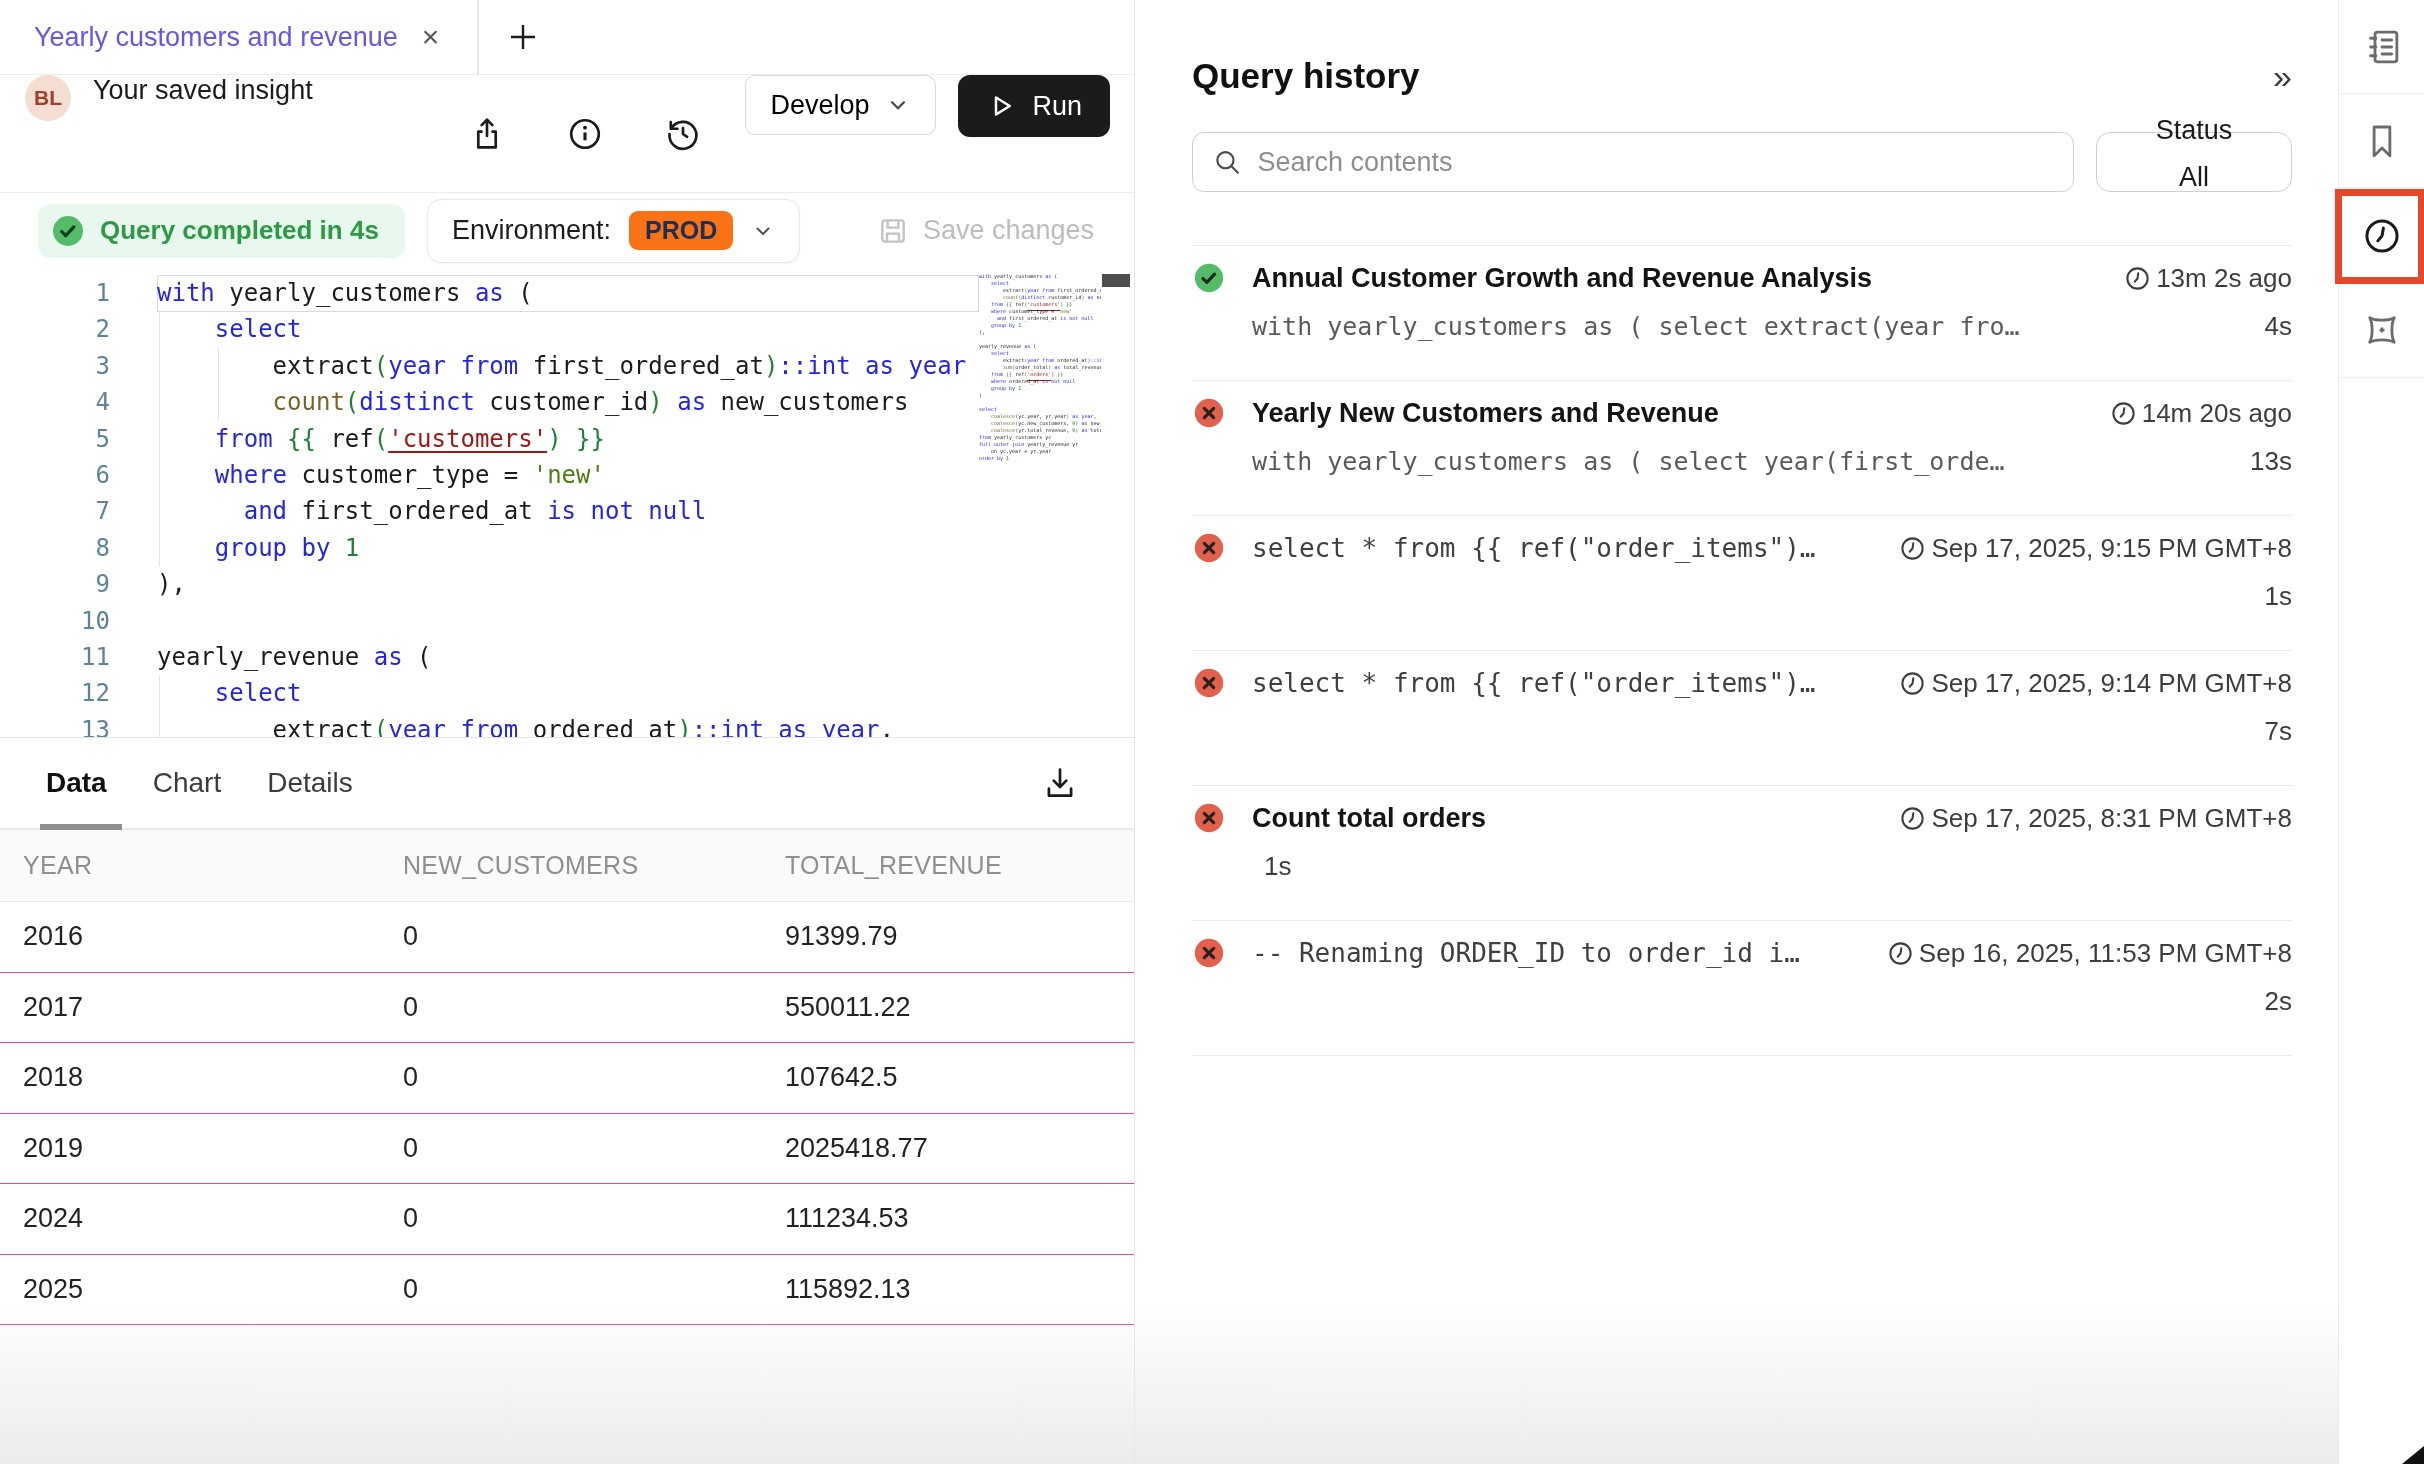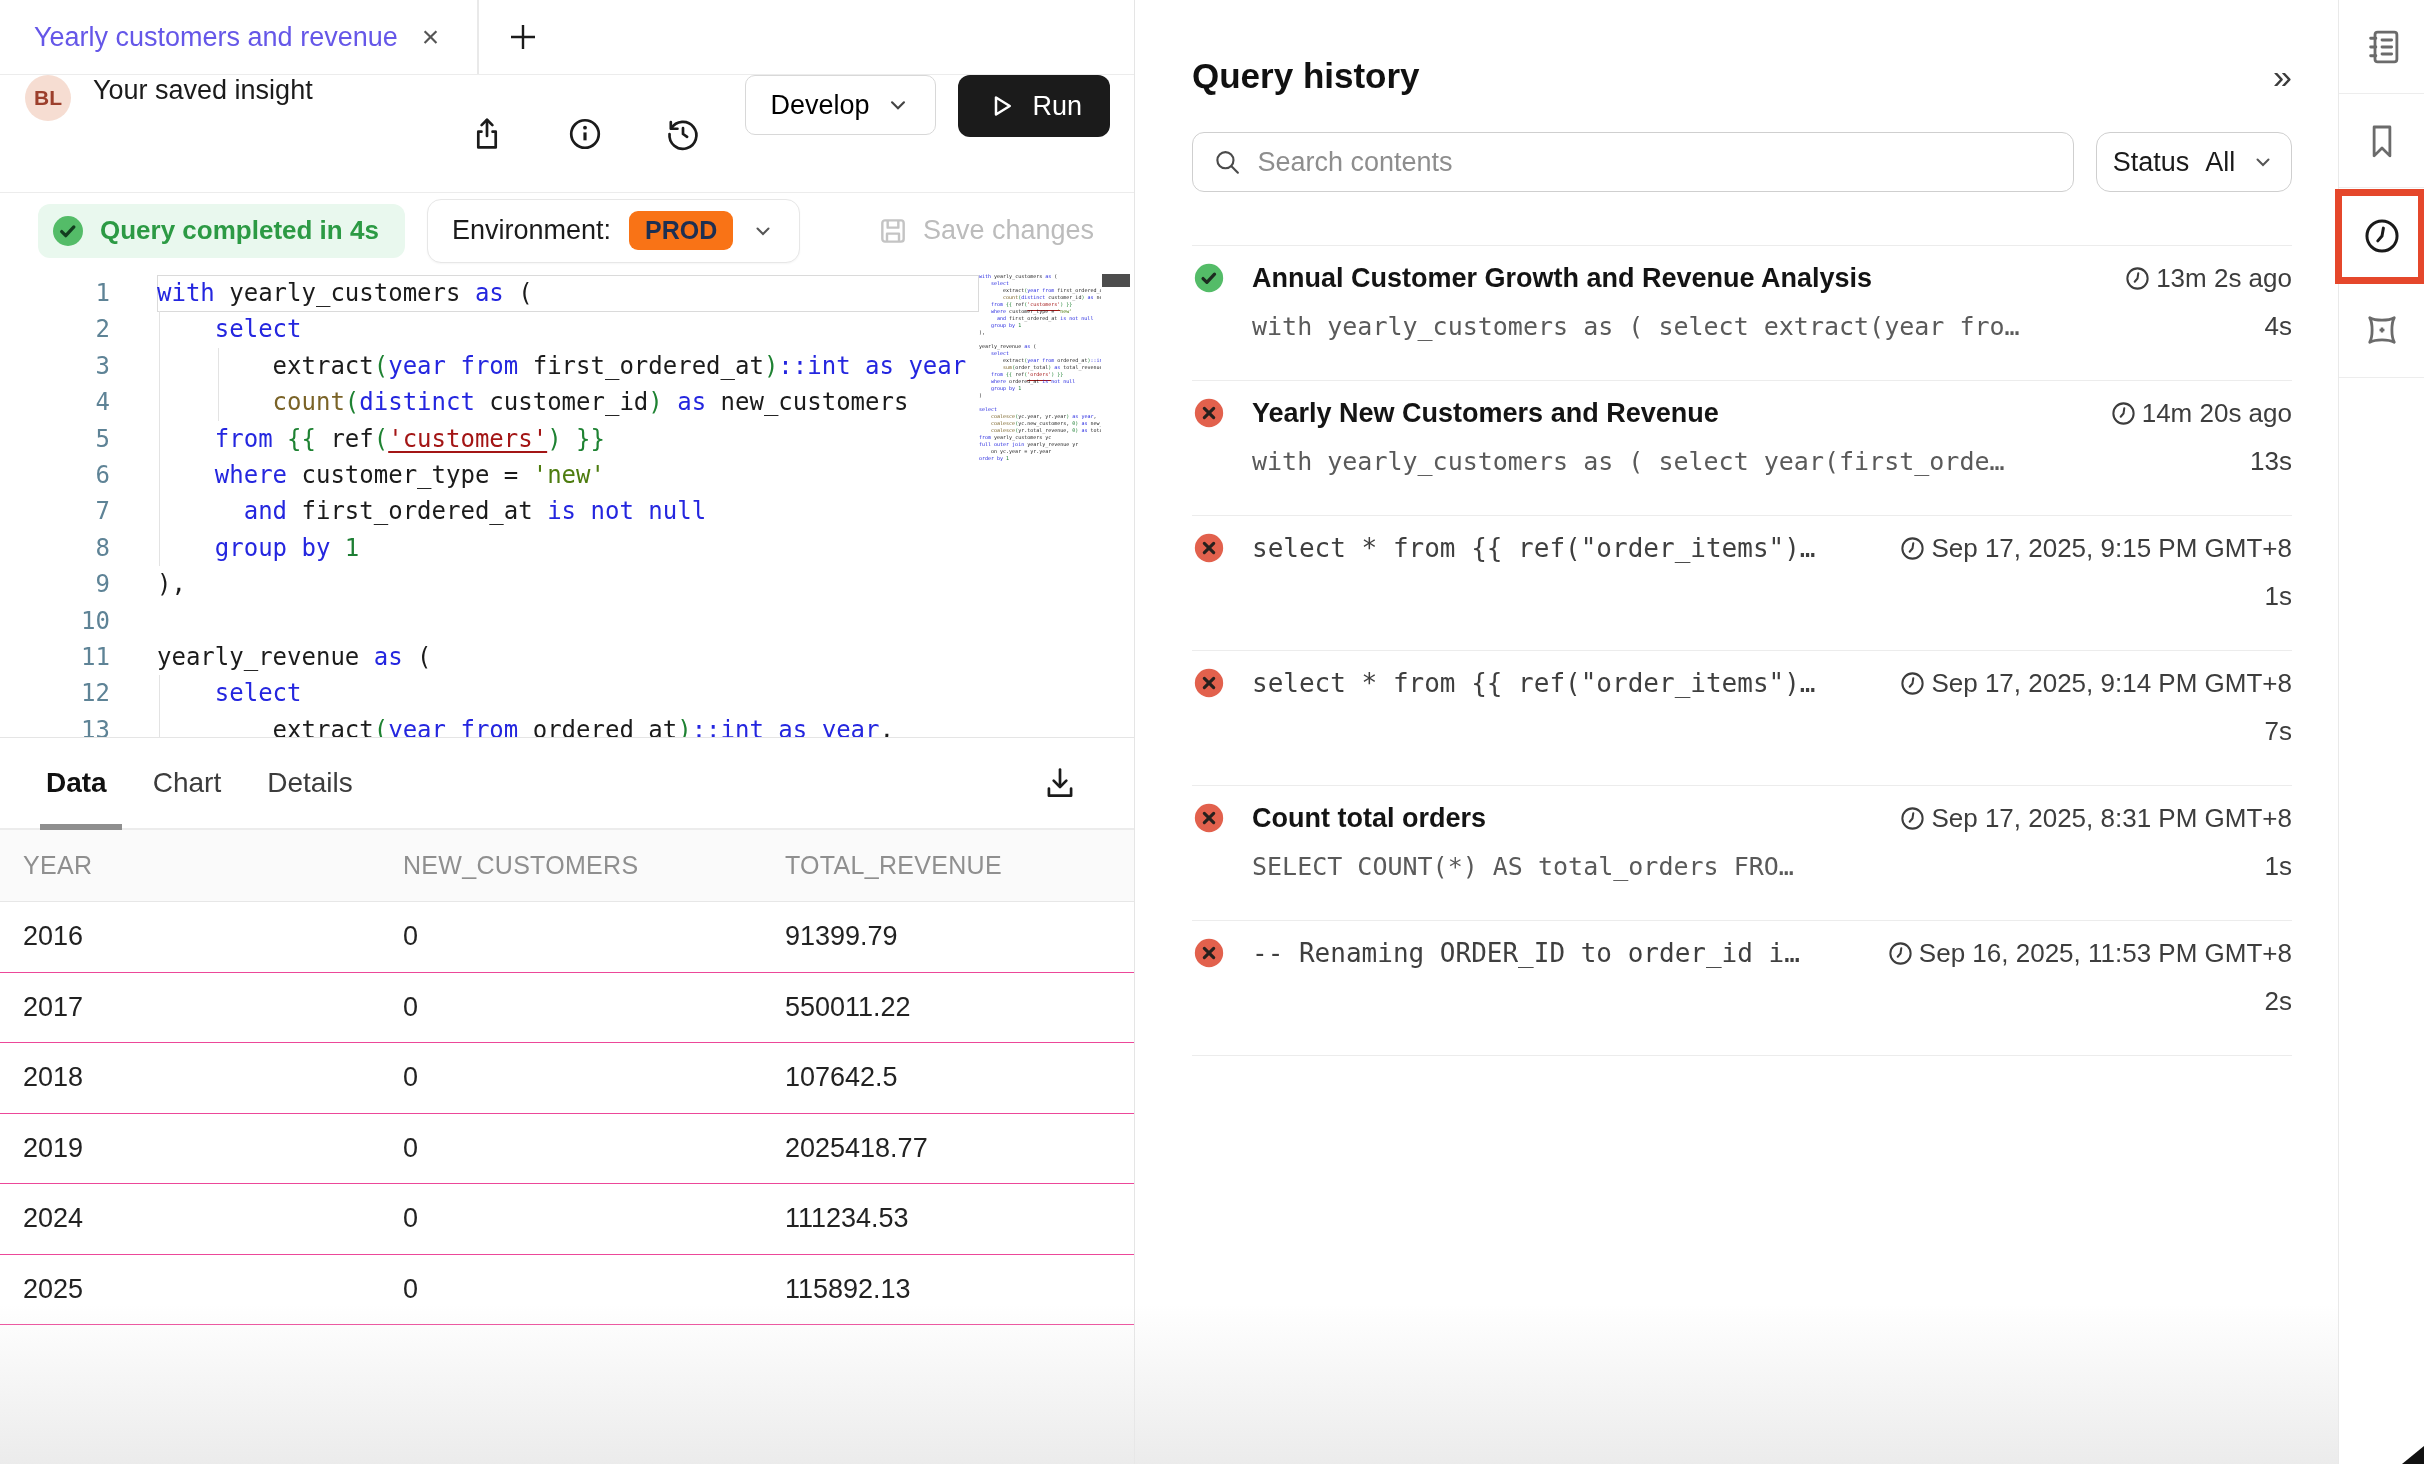--- a/index.html
+++ b/index.html
@@ -75,21 +75,21 @@
   .qh-header { height:130px; display:flex; align-items:center; padding-top:18px; }
   .qh-title { font-size:35px; font-weight:600; color:#111; }
   .qh-collapse { margin-left:auto; font-size:34px; color:#3c3c3c; cursor:pointer; }
   .searchrow { display:flex; gap:22px; height:60px; }
   .searchbox { flex:1; border:1.5px solid #cfcfcf; border-radius:12px; display:flex; align-items:center;
     padding:0 20px; gap:16px; background:#fff; }
   .searchbox input { border:none; outline:none; font-size:27px; width:100%; color:#333;
     font-family:"Liberation Sans", sans-serif; background:transparent; }
   .searchbox input::placeholder { color:#8e8e8e; }
   .status-filter { width:196px; border:1.5px solid #cfcfcf; border-radius:14px; display:flex;
-    align-items:center; justify-content:center; gap:16px; font-size:27px; color:#1a1a1a; cursor:pointer; background:#fff; }
+    align-items:center; justify-content:center; gap:16px; font-size:27px; color:#1a1a1a; cursor:pointer; background:#fff;flex-direction:column; }
   .hist-list { margin-top:53px; border-top:1px solid #ececec; }
   .hist-entry { height:135px; border-bottom:1px solid #ececec; padding-top:14px; cursor:pointer; }
   .hist-row1 { display:flex; align-items:center; gap:26px; height:36px; }
   .hist-title { font-size:27px; font-weight:bold; color:#141414; white-space:nowrap; overflow:hidden; }
   .hist-title.mono { font-family:"DejaVu Sans Mono", monospace; font-weight:400; font-size:26px; color:#3f3f3f; }
   .hist-time { margin-left:auto; display:flex; align-items:center; gap:5px; font-size:26px; color:#3d3d3d; white-space:nowrap; }
   .hist-row2 { display:flex; align-items:center; margin-top:14px; padding-left:60px; height:32px; }
   .hist-preview { font-family:"DejaVu Sans Mono", monospace; font-size:25px; color:#5a5a5a;
     flex:1; white-space:nowrap; overflow:hidden; }
   .hist-duration { font-size:26px; color:#3d3d3d; margin-left:12px; }
@@ -433,21 +433,20 @@
             <span class="hist-title">Count total orders</span>
             <span class="hist-time">
               <svg width="27" height="27" viewBox="0 0 24 24" fill="none" stroke="#3d3d3d" stroke-width="1.8" stroke-linecap="round">
                 <circle cx="12" cy="12" r="9"></circle>
                 <path d="M12.7 7.3L12 12l-2.5 2.9"></path>
               </svg>
               <span>Sep 17, 2025, 8:31 PM GMT+8</span>
             </span>
           </div>
           <div class="hist-row2">
-            <span class="hist-preview">SELECT COUNT(*) AS total_orders FRO…</span>
             <span class="hist-duration">1s</span>
           </div>
         </div>
         <div class="hist-entry">
           <div class="hist-row1">
             <span>
               <svg width="34" height="34" viewBox="0 0 24 24">
                 <circle cx="12" cy="12" r="10" fill="#E2614D"></circle>
                 <path d="M8.7 8.7l6.6 6.6M15.3 8.7l-6.6 6.6" fill="none" stroke="#26201d" stroke-width="2.2" stroke-linecap="round"></path>
               </svg>

